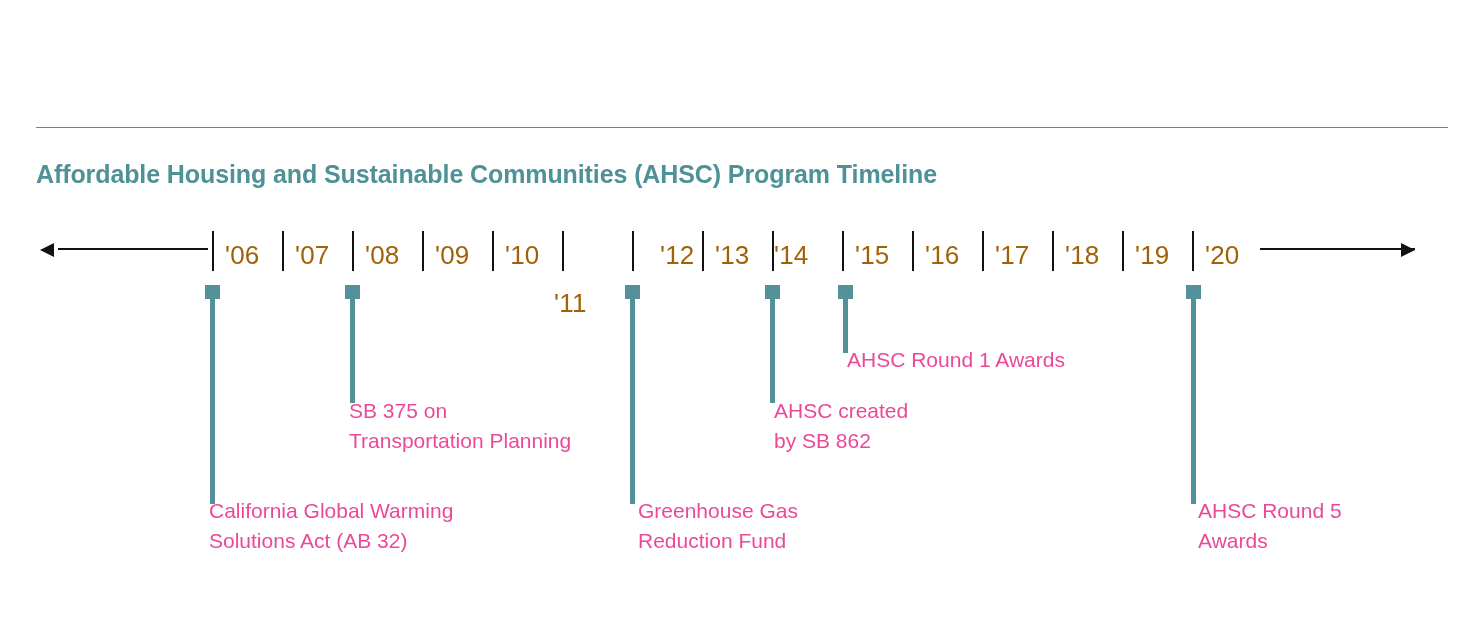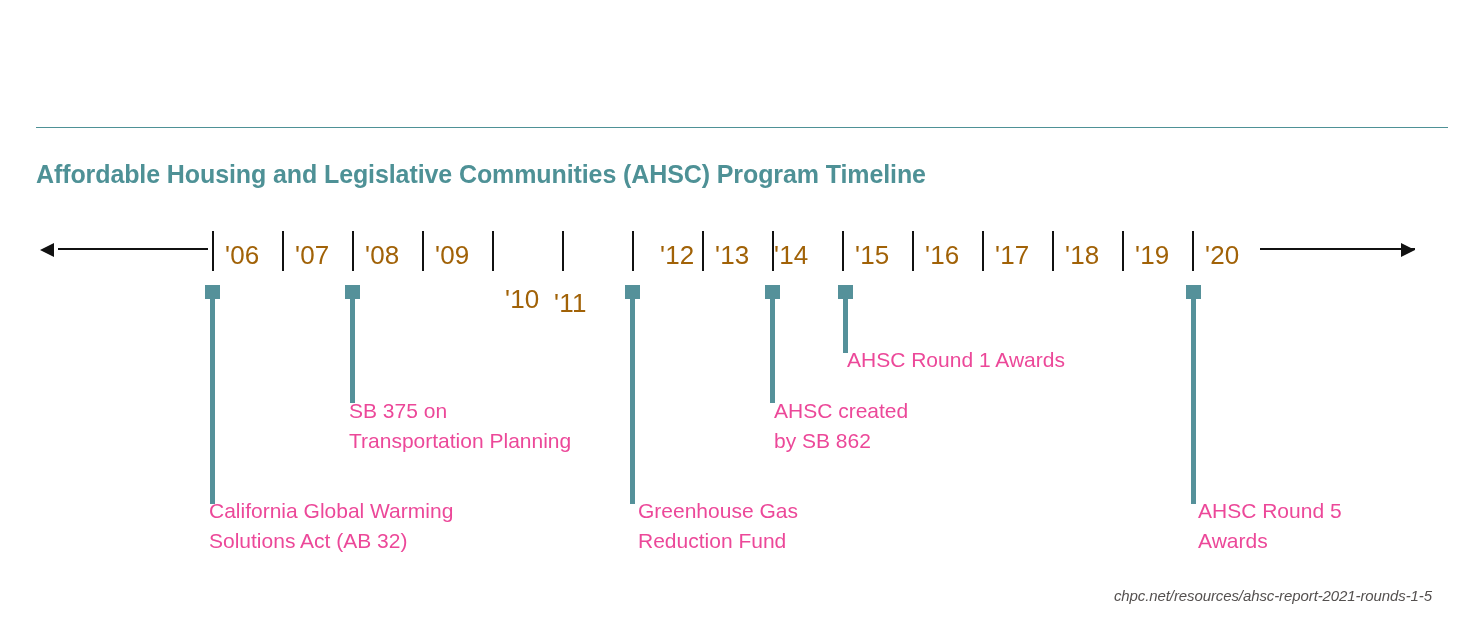--- a/index.html
+++ b/index.html
@@ -142,39 +142,39 @@
   }
 </style>
 </head>
 <body>
 
 <div id="slide">
 
 
   <div id="title-rule"></div>
 
-  <h2 id="subtitle">Affordable Housing and Legislative Communities (AHSC) Program Timeline</h2>
+  <h2 id="subtitle">Affordable Housing and Sustainable Communities (AHSC) Program Timeline</h2>
 
   <div id="axis"></div>
 
   <div id="axis-layer">
       <div class="arrow-line" style="left: 58px; top: 248px; width: 150px; position: absolute;"></div>
       <div class="arrow-head left" style="left: 40px; top: 243px; position: absolute;"></div>
       <div class="arrow-line" style="left: 1260px; top: 248px; width: 155px; position: absolute;"></div>
       <div class="arrow-head right" style="left: 1401px; top: 243px; position: absolute;"></div>
       <div class="tick" style="left: 212px;"></div>
       <div class="year-label" style="left: 225px;">'06</div>
       <div class="tick" style="left: 282px;"></div>
       <div class="year-label" style="left: 295px;">'07</div>
       <div class="tick" style="left: 352px;"></div>
       <div class="year-label" style="left: 365px;">'08</div>
       <div class="tick" style="left: 422px;"></div>
       <div class="year-label" style="left: 435px;">'09</div>
       <div class="tick" style="left: 492px;"></div>
-      <div class="year-label" style="left: 505px; margin-top: 44px;">'10</div>
+      <div class="year-label" style="left: 505px;">'10</div>
       <div class="tick" style="left: 562px;"></div>
       <div class="year-label" style="left: 554px; margin-top: 48px;">'11</div>
       <div class="tick" style="left: 632px;"></div>
       <div class="year-label" style="left: 645px; margin-left: 15px;">'12</div>
       <div class="tick" style="left: 702px;"></div>
       <div class="year-label" style="left: 715px;">'13</div>
       <div class="tick" style="left: 772px;"></div>
       <div class="year-label" style="left: 774px;">'14</div>
       <div class="tick" style="left: 842px;"></div>
       <div class="year-label" style="left: 855px;">'15</div>
@@ -221,15 +221,14 @@
       </div>
       <div class="event-label" style="left: 847px; top: 345px;">AHSC Round 1 Awards</div>
       <div class="marker" style="left: 1186px; top: 285px; width: 15px; height: 220px;">
         <div class="marker-cap"></div>
         <div class="marker-stem" style="height: 206px;"></div>
       </div>
       <div class="event-label" style="left: 1198px; top: 496px;">AHSC Round 5
 Awards</div>
     </div>
 
-  <div id="source-note">chpc.net/resources/ahsc-report-2021-rounds-1-5</div>
 
 </div>
 
 </body></html>

